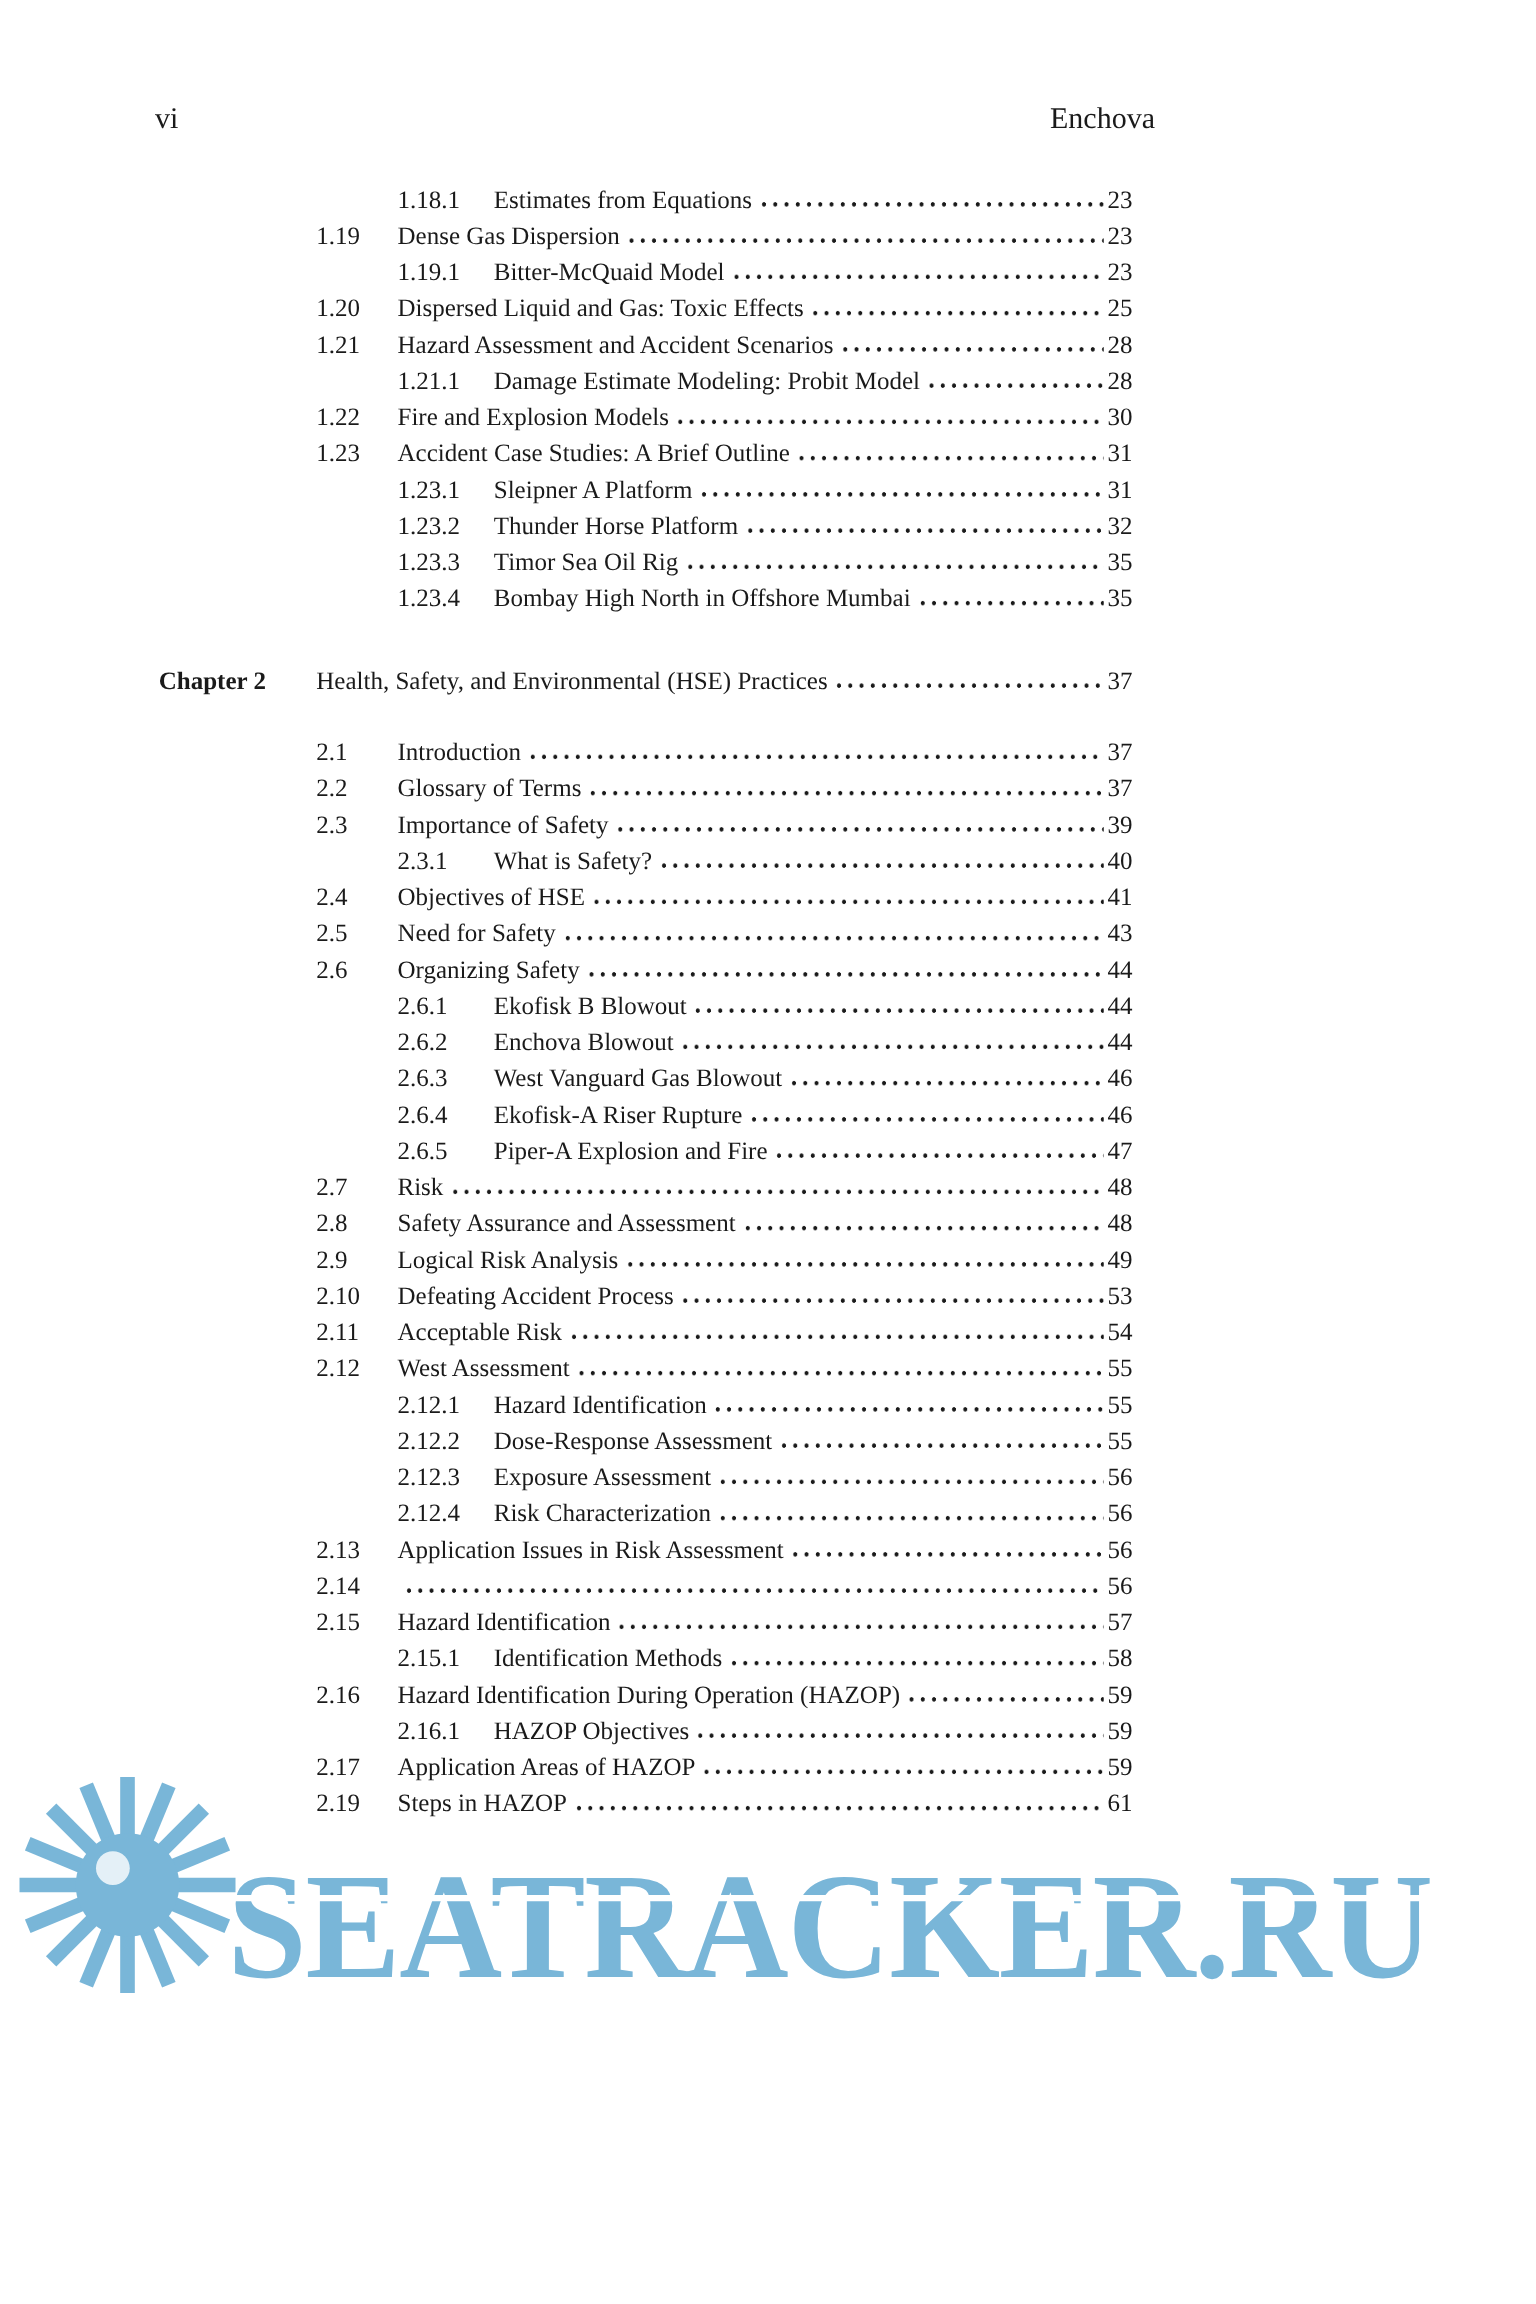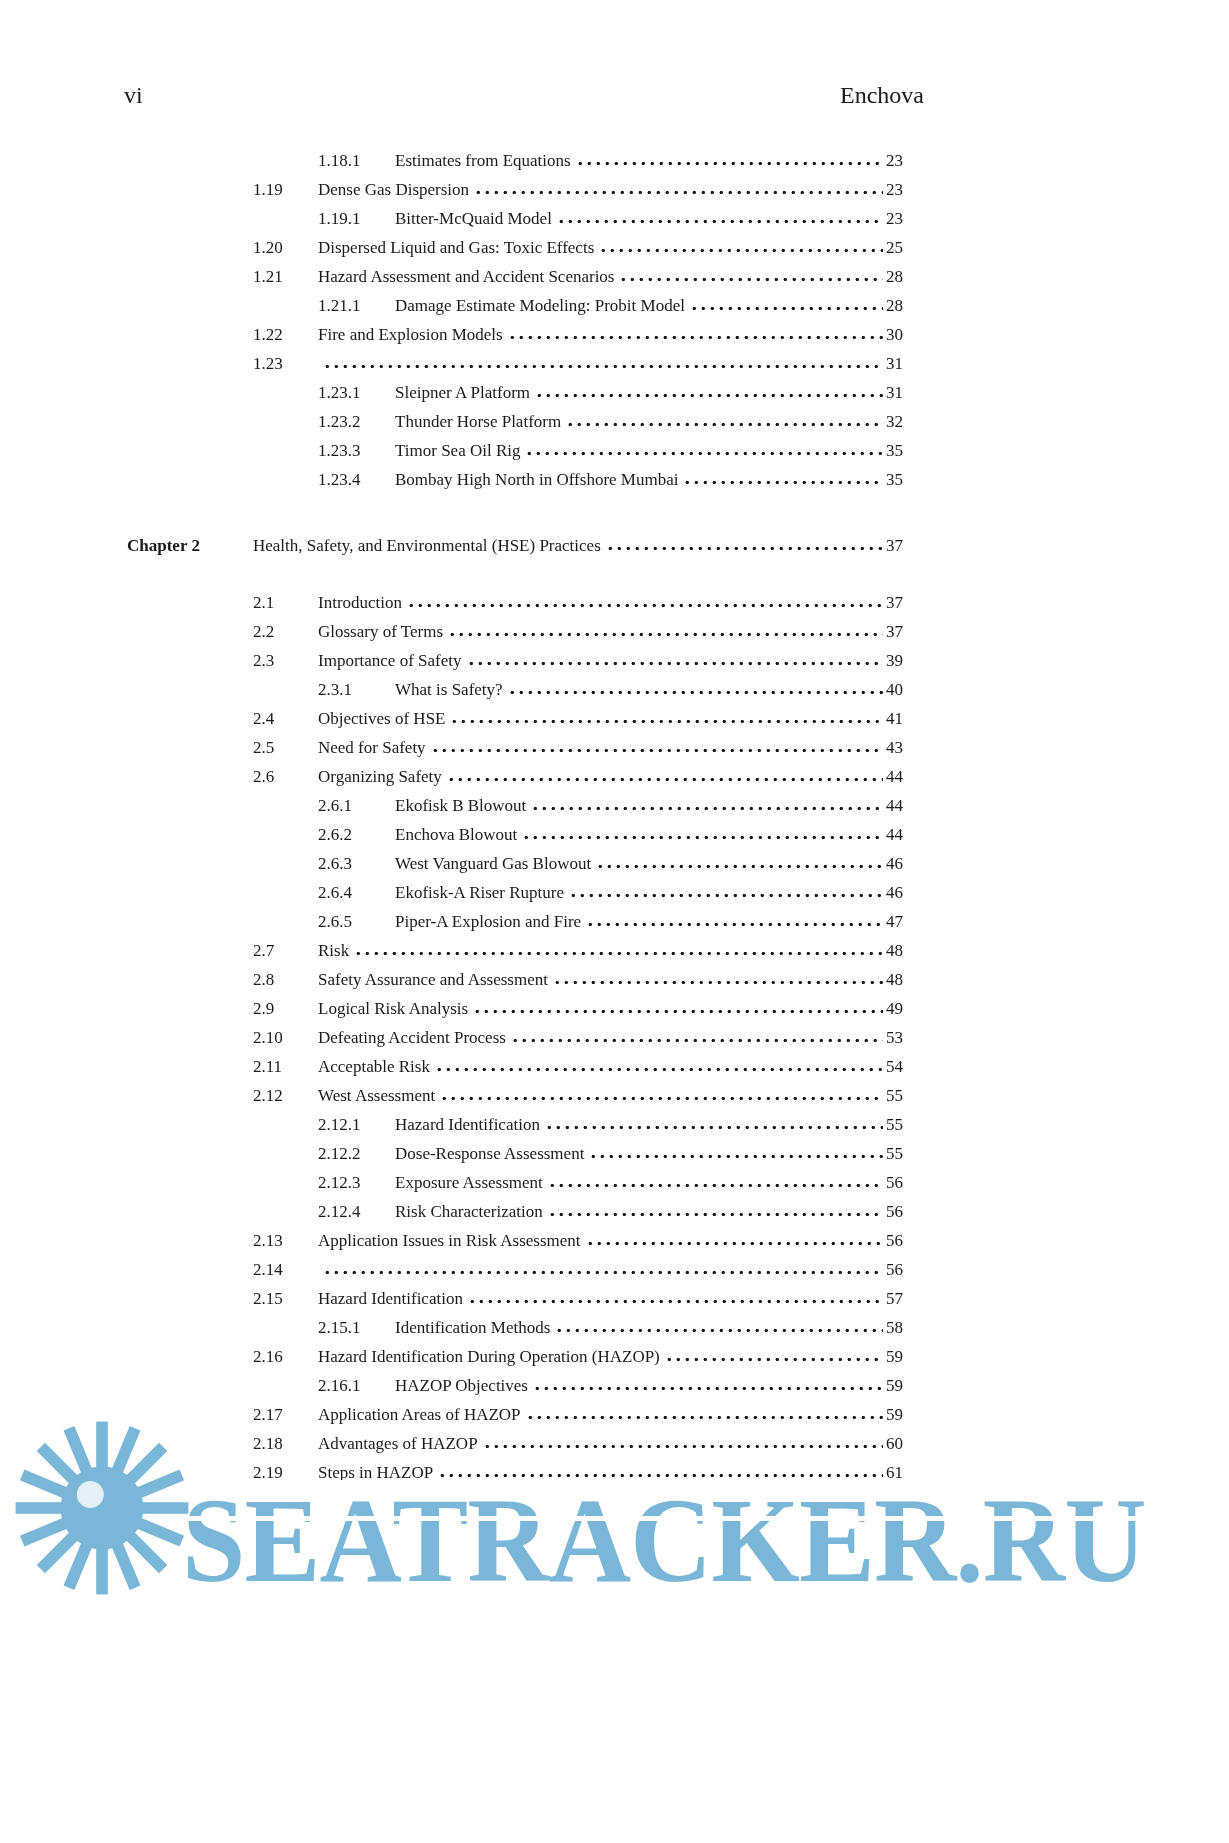--- a/index.html
+++ b/index.html
@@ -15,21 +15,21 @@
   .page-header {
     display: flex;
     justify-content: space-between;
     align-items: baseline;
     margin: 84px 305px 0 124px;
     font-size: 24px;
     line-height: 22px;
   }
   .toc {
     margin: 40px 305px 0 253px;
-    font-size: 17px;
+    font-size: 20px;
   }
   .toc-row {
     display: flex;
     align-items: baseline;
     height: 29px;
     line-height: 29px;
     white-space: nowrap;
   }
   .toc-row .num { flex: none; }
   .toc-row.sec .num { width: 65px; }
@@ -134,20 +134,21 @@
       <span class="pg">28</span>
     </div>
     <div class="toc-row sec">
       <span class="num">1.22</span>
       <span class="title">Fire and Explosion Models</span>
       <span class="dots"></span>
       <span class="pg">30</span>
     </div>
     <div class="toc-row sec">
       <span class="num">1.23</span>
+      <span class="title">Accident Case Studies: A Brief Outline</span>
       <span class="dots"></span>
       <span class="pg">31</span>
     </div>
     <div class="toc-row sub">
       <span class="num">1.23.1</span>
       <span class="title">Sleipner A Platform</span>
       <span class="dots"></span>
       <span class="pg">31</span>
     </div>
     <div class="toc-row sub">
@@ -339,26 +340,20 @@
       <span class="num">2.16.1</span>
       <span class="title">HAZOP Objectives</span>
       <span class="dots"></span>
       <span class="pg">59</span>
     </div>
     <div class="toc-row sec">
       <span class="num">2.17</span>
       <span class="title">Application Areas of HAZOP</span>
       <span class="dots"></span>
       <span class="pg">59</span>
-    </div>
-    <div class="toc-row sec">
-      <span class="num">2.18</span>
-      <span class="title">Advantages of HAZOP</span>
-      <span class="dots"></span>
-      <span class="pg">60</span>
     </div>
     <div class="toc-row sec">
       <span class="num">2.19</span>
       <span class="title">Steps in HAZOP</span>
       <span class="dots"></span>
       <span class="pg">61</span>
     </div>
   </div>
 
 <div class="watermark" style="color: rgb(121, 182, 216);">

